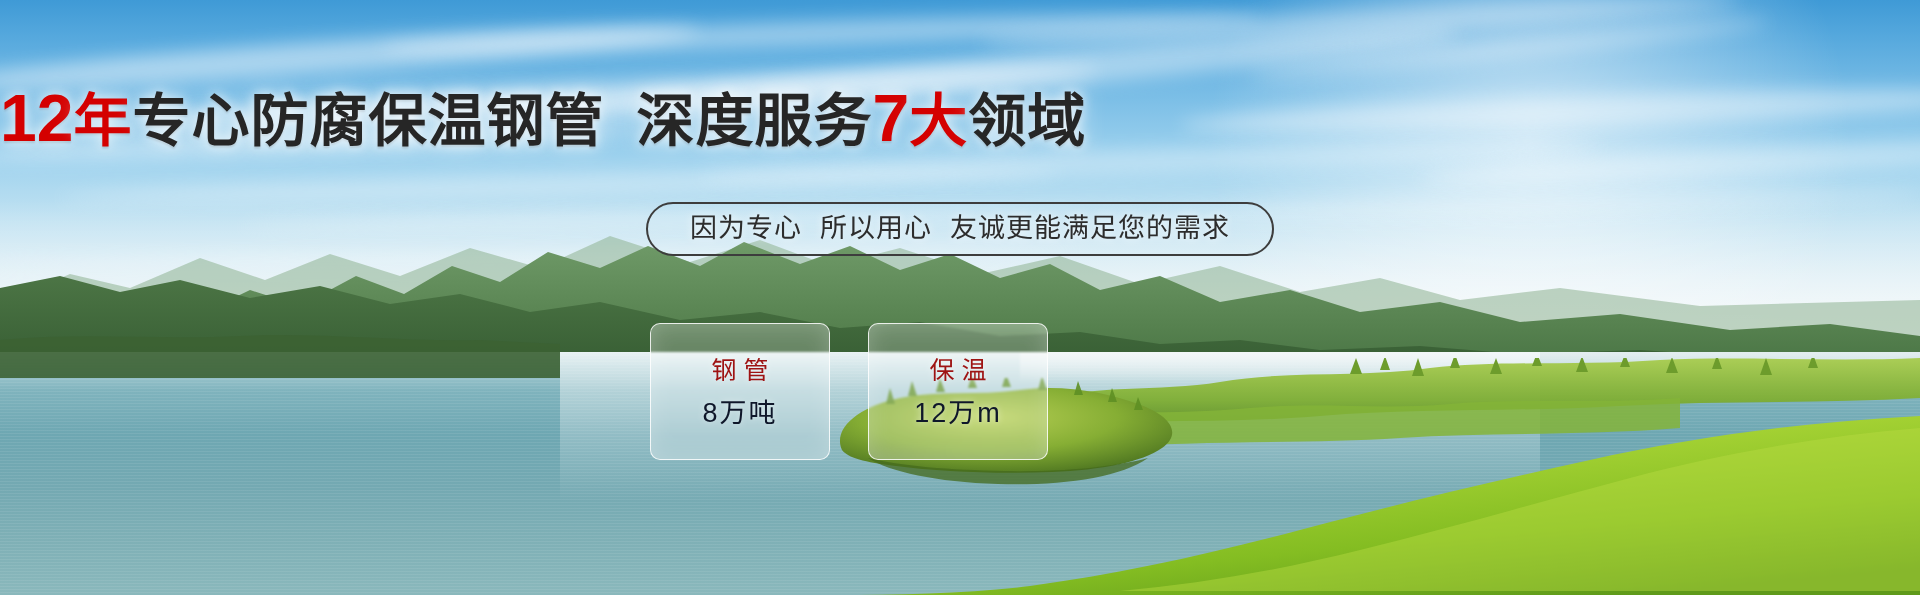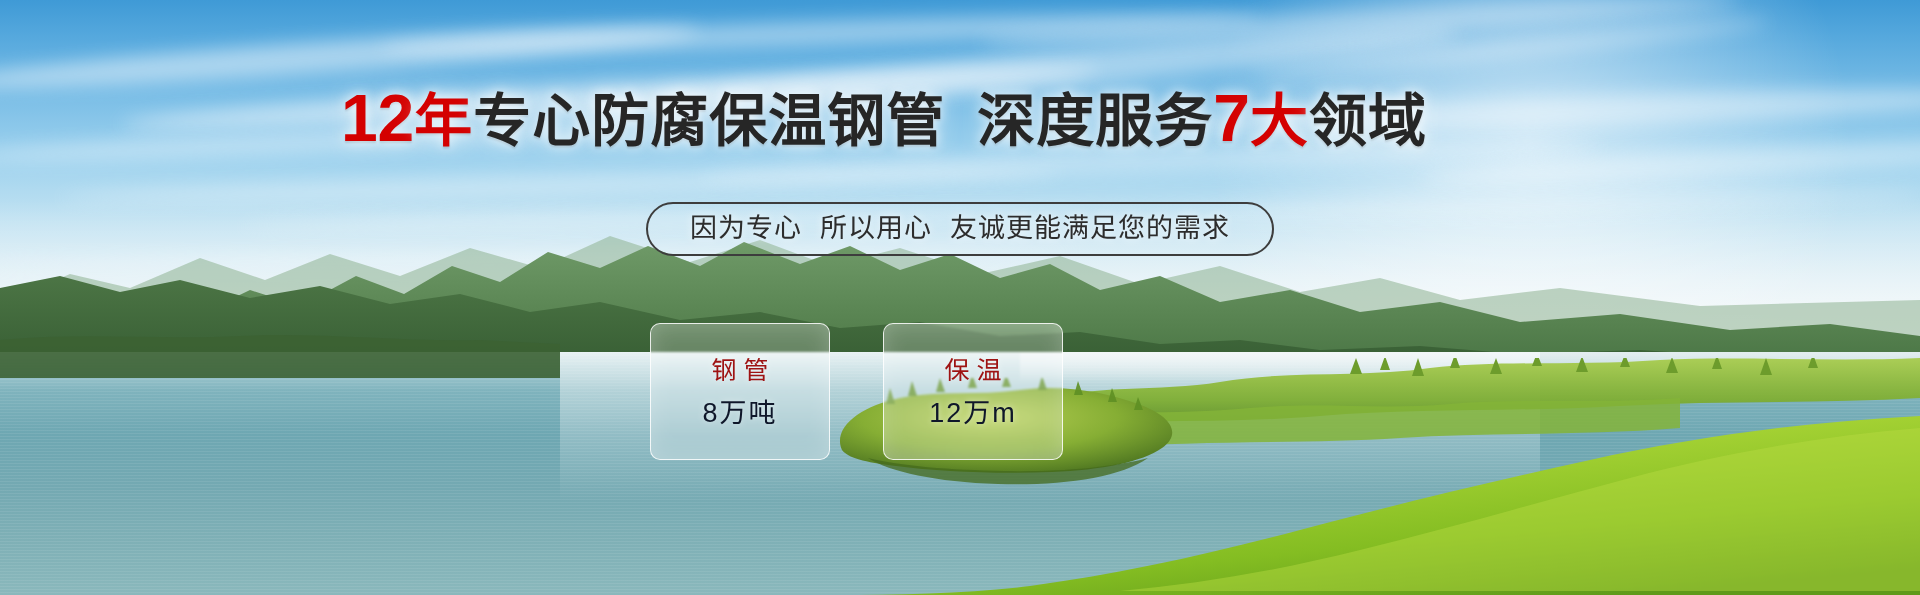--- a/index.html
+++ b/index.html
@@ -92,21 +92,21 @@
     position:absolute;left:1020px;top:352px;width:900px;height:30px;
     background:linear-gradient(to bottom,rgba(228,238,240,.95),rgba(200,220,224,0));
   }
 
   
   .veg{position:absolute;pointer-events:none;}
 
   
   .headline{
     position:absolute; left:0; top:84px; width:1768px;
-    text-align:center;
+    text-align:left;
     font-size:58px;
     font-weight:bold;
     letter-spacing:1px;
     line-height:68px;
     color:#262626;
     white-space:nowrap;
     text-shadow:0 0 12px rgba(255,255,255,.85),0 0 26px rgba(255,255,255,.6),0 2px 2px rgba(0,0,0,.18);
   }
   .headline .num{
     color:#d40000;
@@ -129,21 +129,21 @@
     letter-spacing:1px;
     color:#2d2d2d;
     white-space:nowrap;
     text-shadow:0 0 8px rgba(255,255,255,.9);
   }
   .subtitle .sp{ display:inline-block; width:18px; }
 
   
   .cards{
     position:absolute; left:650px; top:323px;
-    display:flex; gap:53px;
+    display:flex; gap:38px;
   }
   .card{
     width:178px; height:135px;
     border:1px solid rgba(255,255,255,.85);
     border-radius:10px;
     background:rgba(255,255,255,.24);
     box-shadow:inset 0 0 22px rgba(255,255,255,.22);
     display:flex; flex-direction:column;
     align-items:center; justify-content:center;
     gap:16px;

